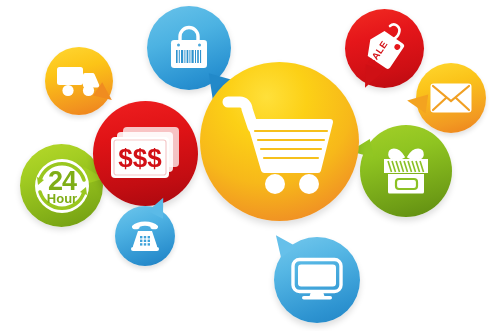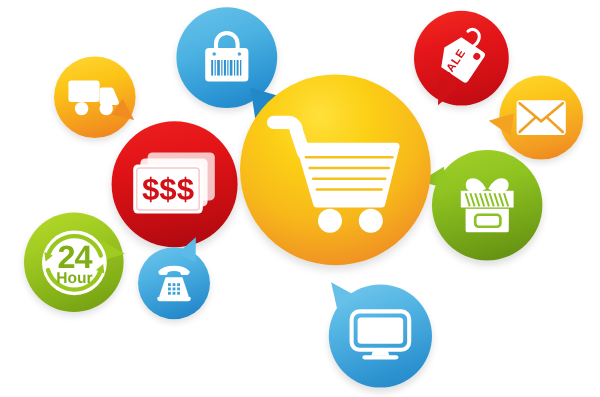--- a/index.html
+++ b/index.html
@@ -81,21 +81,21 @@
 
   
   #b-gift {
     left: 360px; top: 125px; width: 92px; height: 92px;
     background: linear-gradient(165deg, #a3d028 0%, #8fc421 32%, #6f9e16 78%, #5d8a10 100%);
     box-shadow: 0 4px 6px rgba(0,0,0,0.13);
   }
 
   
   #b-hour {
-    left: 20px; top: 177px; width: 83px; height: 83px;
+    left: 20px; top: 144px; width: 83px; height: 83px;
     background: linear-gradient(160deg, #b7d92b 0%, #a3cd22 30%, #84b018 72%, #6f9a12 100%);
     box-shadow: 0 3px 6px rgba(0,0,0,0.13);
   }
 
   
   #b-phone {
     left: 115px; top: 206px; width: 60px; height: 60px;
     background: linear-gradient(160deg, #6ec6ec 0%, #4eb2e3 35%, #2a8fce 80%, #1f7dc0 100%);
     box-shadow: 0 3px 5px rgba(0,0,0,0.12);
   }

